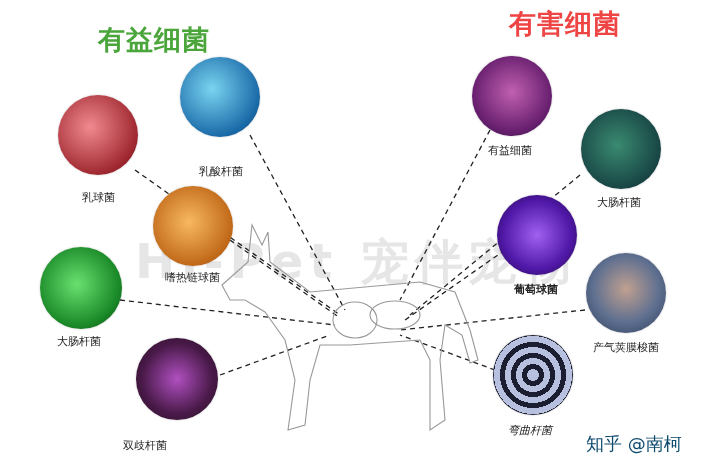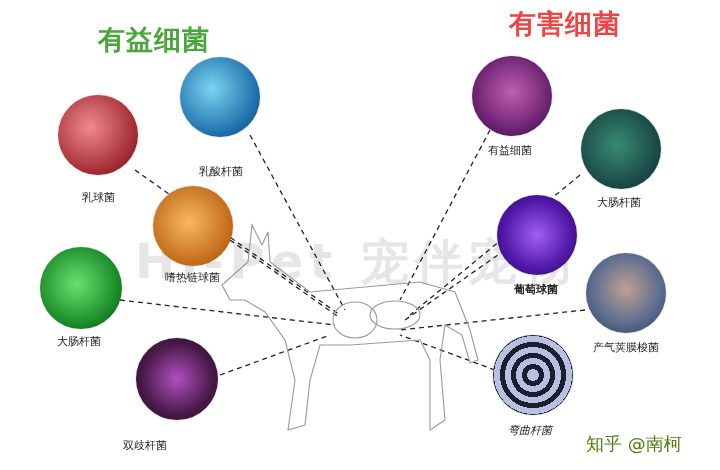--- a/index.html
+++ b/index.html
@@ -4,21 +4,21 @@
 <style>
   html,body{margin:0;padding:0;background:#fff;}
   body{width:720px;height:470px;position:relative;overflow:hidden;font-family:"DejaVu Sans","Liberation Sans",sans-serif;}
   .title{position:absolute;top:6px;font-size:27px;font-weight:bold;letter-spacing:1px;}
   .title.good{left:98px;color:#4aa53a;margin-top:16px;}
   .title.bad{left:509px;color:#ef4444;}
   .blob{position:absolute;border-radius:50%;overflow:hidden;box-shadow:0 0 2px rgba(0,0,0,.25);}
   .label{position:absolute;font-size:11px;color:#222;white-space:nowrap;}
   svg.lines{position:absolute;left:0;top:0;}
   .wm{position:absolute;left:135px;top:230px;font-size:48px;color:#e6e6e6;letter-spacing:6px;font-weight:bold;}
-  .credit{position:absolute;left:586px;top:432px;font-size:18px;color:#4d7c0f;}
+  .credit{position:absolute;left:586px;top:432px;font-size:18px;color:#0c4a6e;}
 </style>
 </head>
 <body>
 
 <div class="wm">Hi-Pet 宠伴宠物</div>
 
 <div class="title good">有益细菌</div>
 <div class="title bad">有害细菌</div>
 
 <svg class="lines" width="720" height="470">

